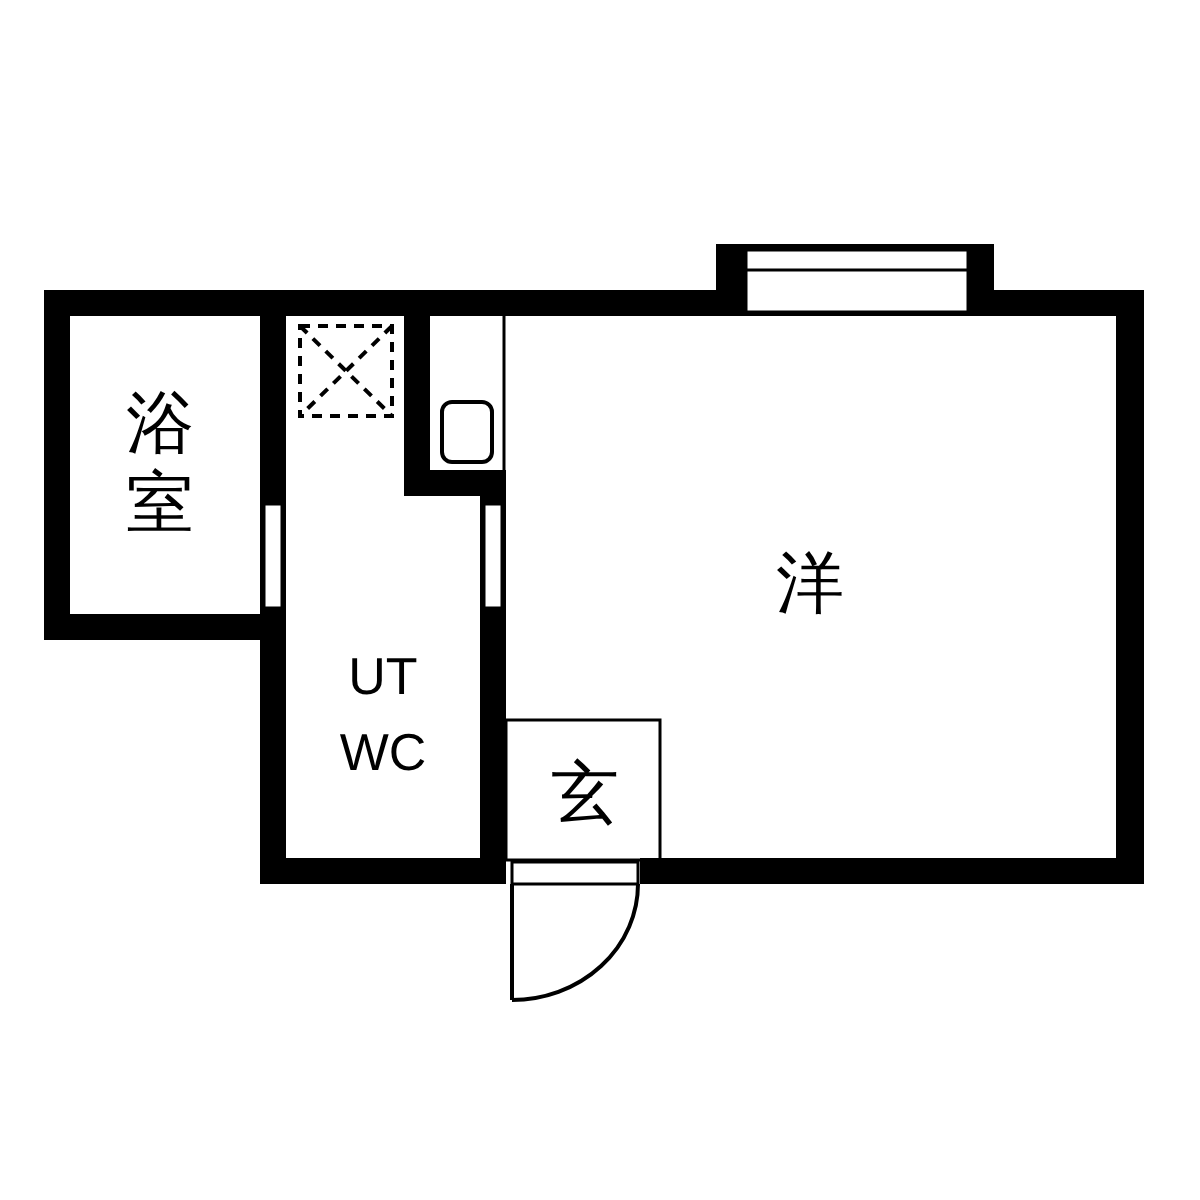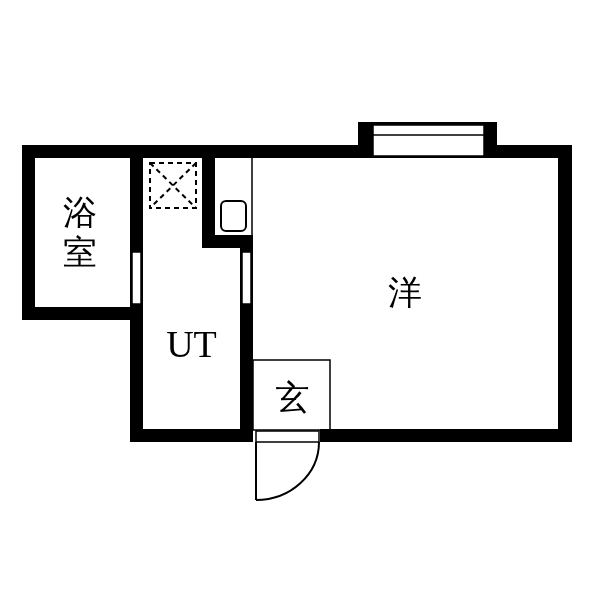--- a/index.html
+++ b/index.html
@@ -1,21 +1,21 @@
 <!DOCTYPE html>
 <html><head>
 <meta charset="utf-8">
 <style>
   html, body { margin:0; padding:0; background:#ffffff; }
   body { width:600px; height:600px; position:relative; overflow:hidden; }
   svg { position:absolute; left:0; top:0; }
   .label { position:absolute; font-family:"DejaVu Sans", sans-serif; color:#000; text-align:center; line-height:1; }
   .room-bath { left:55px; top:195px; width:50px; font-size:34px; }
   .room-bath span { display:block; margin-bottom:6px; }
-  .room-ut { left:143px; top:325px; width:97px; font-size:38px; font-family:Liberation Serif, serif; }
+  .room-ut { left:143px; top:325px; width:97px; font-size:26px; font-family:Liberation Sans, sans-serif; }
   .room-ut span { display:block; margin-bottom:12px; }
   .room-west { left:375px; top:275px; width:60px; font-size:34px; }
   .room-genkan { left:255px; top:380px; width:75px; font-size:34px; }
 </style>
 </head>
 <body>
 
 <svg width="600" height="600" viewBox="0 0 600 600">
 
   <g fill="#000">
@@ -70,17 +70,18 @@
   </g>
 </svg>
 
 <div class="label room-bath">
   <span>浴</span>
   <span>室</span>
 </div>
 
 <div class="label room-ut">
   <span>UT</span>
+  <span>WC</span>
 </div>
 
 <div class="label room-west">洋</div>
 
 <div class="label room-genkan">玄</div>
 
 </body></html>

